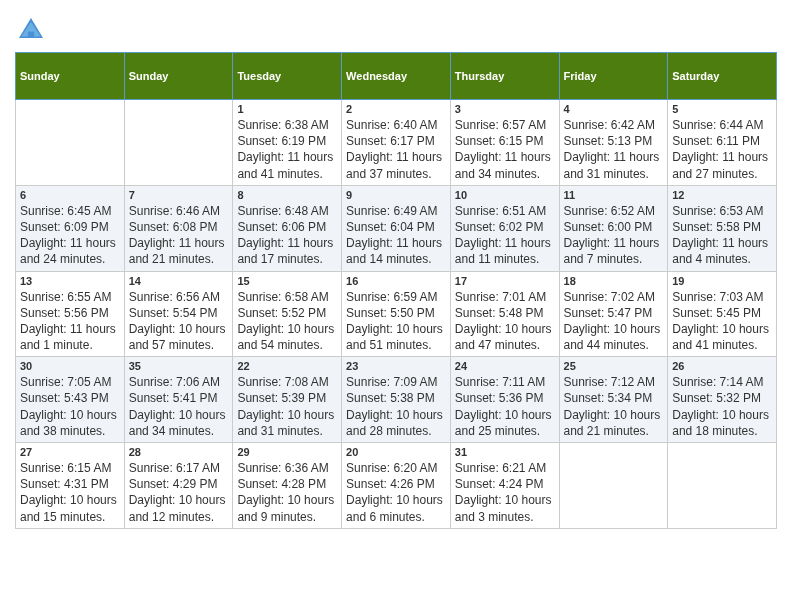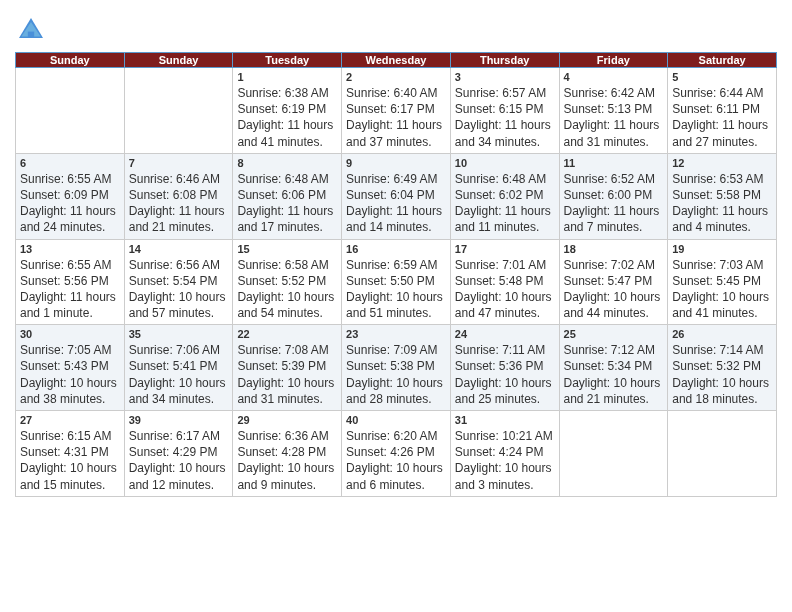--- a/index.html
+++ b/index.html
@@ -50,26 +50,26 @@
       font-size: 13px;
       color: #555;
       margin-top: 2px;
     }
     table {
       width: 100%;
       border-collapse: collapse;
       table-layout: fixed;
     }
     thead tr th {
-      background-color: #7f1d1d;
+      background-color: #4d7c0f;
       color: #fff;
       font-size: 11px;
       font-weight: bold;
-      padding: 1px 4px;
-      text-align: center;
+      padding: 17px 4px;
+      text-align: left;
       border: 1px solid #5a9acf;
     }
     tbody tr td {
       vertical-align: top;
       border: 1px solid #ccc;
       padding: 3px 4px;
       font-size: 9px;
       color: #333;
       height: 78px;
     }
@@ -156,21 +156,21 @@
           <td>
             <span class="day-num">5</span>
             <div class="day-info">Sunrise: 6:44 AM
 Sunset: 6:11 PM
 Daylight: 11 hours and 27 minutes.</div>
           </td>
         </tr>
         <tr>
           <td>
             <span class="day-num">6</span>
-            <div class="day-info">Sunrise: 6:55 AM
+            <div class="day-info">Sunrise: 6:45 AM
 Sunset: 6:09 PM
 Daylight: 11 hours and 24 minutes.</div>
           </td>
           <td>
             <span class="day-num">7</span>
             <div class="day-info">Sunrise: 6:46 AM
 Sunset: 6:08 PM
 Daylight: 11 hours and 21 minutes.</div>
           </td>
           <td>
@@ -180,21 +180,21 @@
 Daylight: 11 hours and 17 minutes.</div>
           </td>
           <td>
             <span class="day-num">9</span>
             <div class="day-info">Sunrise: 6:49 AM
 Sunset: 6:04 PM
 Daylight: 11 hours and 14 minutes.</div>
           </td>
           <td>
             <span class="day-num">10</span>
-            <div class="day-info">Sunrise: 6:48 AM
+            <div class="day-info">Sunrise: 6:51 AM
 Sunset: 6:02 PM
 Daylight: 11 hours and 11 minutes.</div>
           </td>
           <td>
             <span class="day-num">11</span>
             <div class="day-info">Sunrise: 6:52 AM
 Sunset: 6:00 PM
 Daylight: 11 hours and 7 minutes.</div>
           </td>
           <td>
@@ -293,40 +293,40 @@
           </td>
         </tr>
         <tr>
           <td>
             <span class="day-num">27</span>
             <div class="day-info">Sunrise: 6:15 AM
 Sunset: 4:31 PM
 Daylight: 10 hours and 15 minutes.</div>
           </td>
           <td>
-            <span class="day-num">39</span>
+            <span class="day-num">28</span>
             <div class="day-info">Sunrise: 6:17 AM
 Sunset: 4:29 PM
 Daylight: 10 hours and 12 minutes.</div>
           </td>
           <td>
             <span class="day-num">29</span>
             <div class="day-info">Sunrise: 6:36 AM
 Sunset: 4:28 PM
 Daylight: 10 hours and 9 minutes.</div>
           </td>
           <td>
-            <span class="day-num">40</span>
+            <span class="day-num">20</span>
             <div class="day-info">Sunrise: 6:20 AM
 Sunset: 4:26 PM
 Daylight: 10 hours and 6 minutes.</div>
           </td>
           <td>
             <span class="day-num">31</span>
-            <div class="day-info">Sunrise: 10:21 AM
+            <div class="day-info">Sunrise: 6:21 AM
 Sunset: 4:24 PM
 Daylight: 10 hours and 3 minutes.</div>
           </td>
           <td></td>
           <td></td>
         </tr>
       </tbody>
   </table>
 </div>
 

